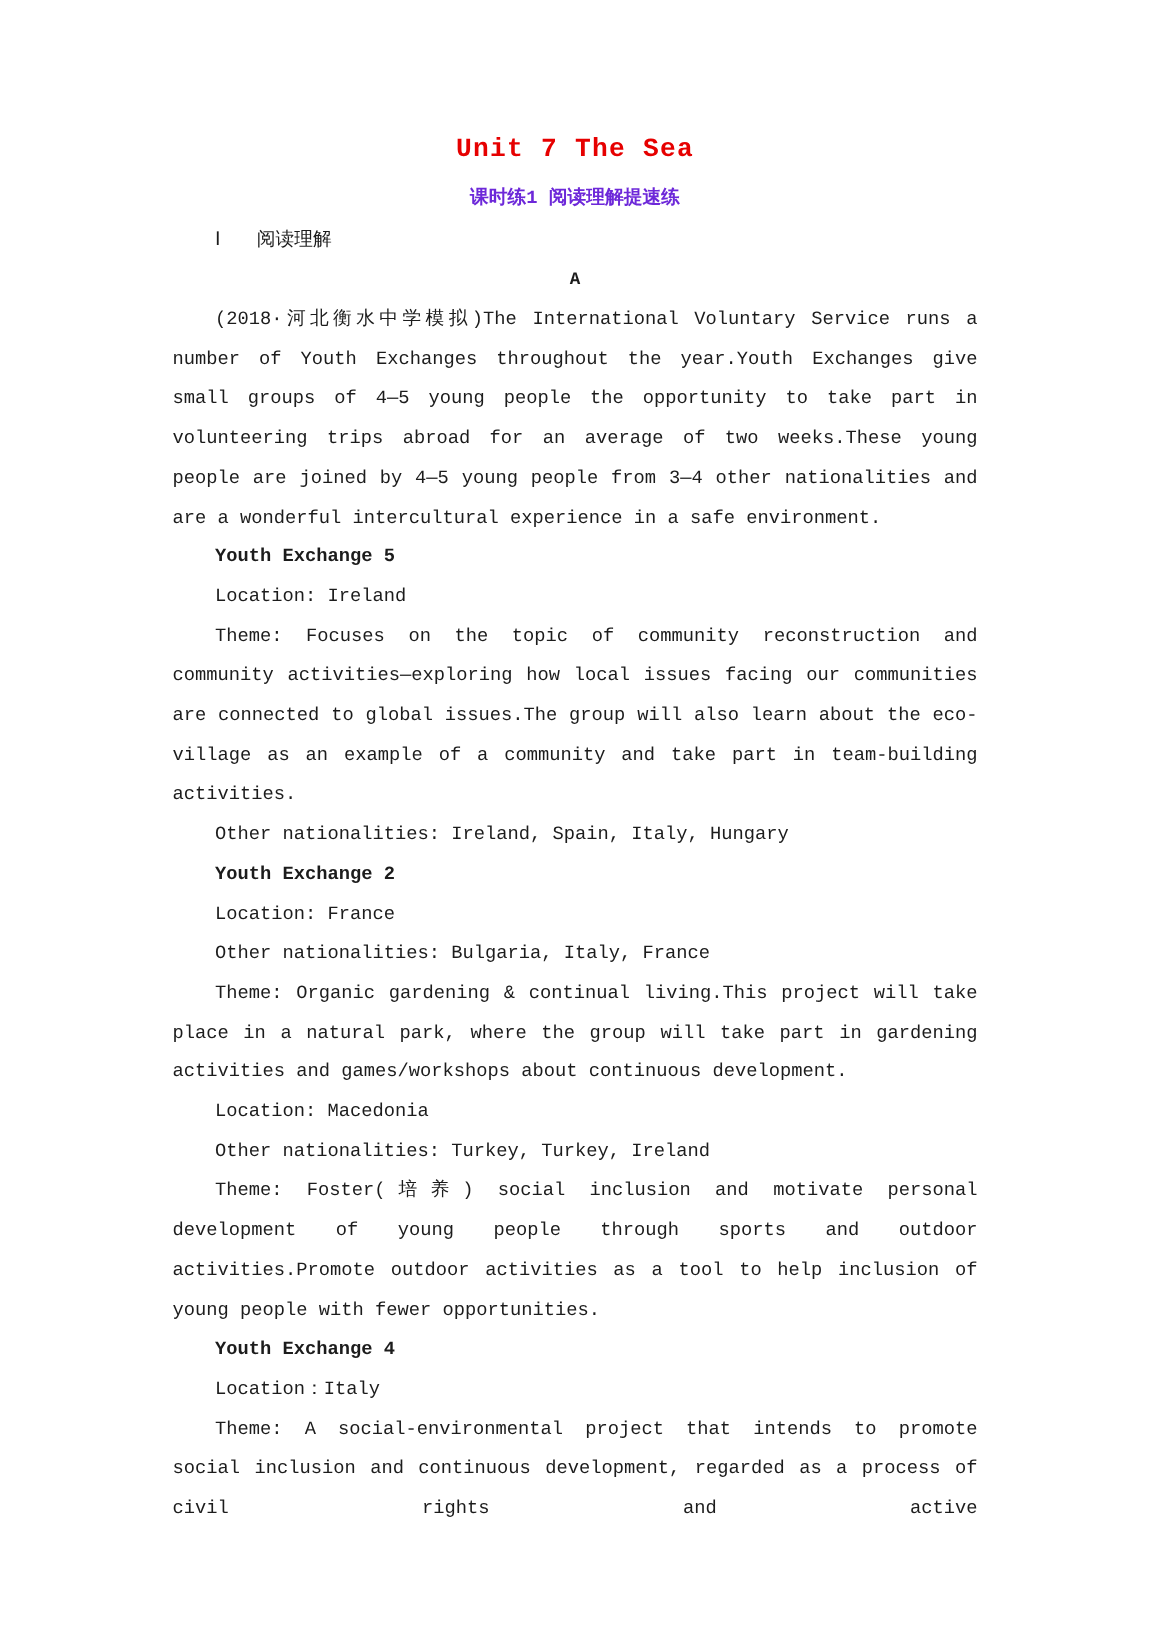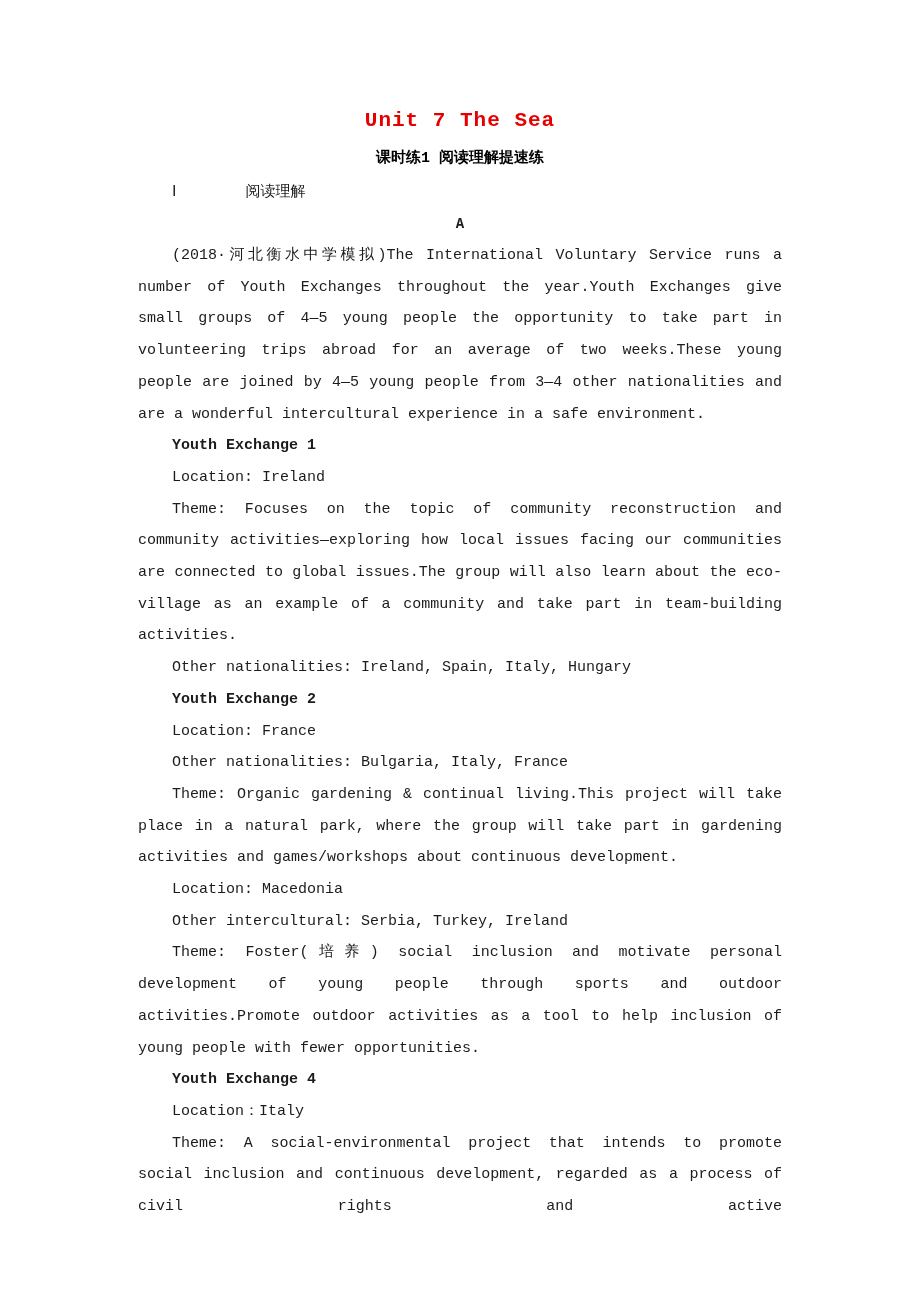--- a/index.html
+++ b/index.html
@@ -9,26 +9,26 @@
     color: #1c1c1c;
     overflow: hidden;
   }
   .page { padding: 104px 114px 0 138px; width: 644px; }
 
   .unit-title {
     color: #e60000; font-weight: bold; font-size: 21px;
     text-align: center; line-height: 34px; letter-spacing: 1px;
   }
   .lesson-subtitle {
-    color: #000000; font-weight: bold; font-size: 15px;
+    color: #6d28d9; font-weight: bold; font-size: 15px;
     text-align: center; line-height: 26px; margin-top: 8px;
   }
   .section-heading { font-size: 15px; line-height: 30px; margin-top: 6px; }
   .section-heading .numeral { margin-left: 34px; }
-  .section-heading .label  { margin-left: 60px; }
+  .section-heading .label  { margin-left: 20px; }
   .passage-label {
     text-align: center; font-weight: bold; font-size: 14px; line-height: 32px;
   }
 
   p.body {
     margin: 0; font-size: 15px; line-height: 31.7px;
     text-align: justify; text-indent: 34px;
     word-spacing: normal;
   }
   p.body.bold { font-weight: bold; }
@@ -47,36 +47,36 @@
     <span class="numeral">Ⅰ</span>
     <span class="label">阅读理解</span>
   </div>
 
   <div class="passage-label">A</div>
 
   <p class="body">(2018·河北衡水中学模拟)The International Voluntary Service runs a number of Youth Exchanges throughout the year.Youth Exchanges give small groups of 4—5 young people the opportunity to take part in volunteering trips abroad for an average of two weeks.These young people are joined by 4—5 young people from 3—4 other nationalities and are a wonderful intercultural experience in a safe environment.</p>
 
 
   <div>
-    <p class="body bold">Youth Exchange 1</p>
+    <p class="body bold">Youth Exchange 5</p>
     <p class="body">Location: Ireland</p>
     <p class="body">Theme: Focuses on the topic of community reconstruction and community activities—exploring how local issues facing our communities are connected to global issues.The group will also learn about the eco-village as an example of a community and take part in team-building activities.</p>
     <p class="body">Other nationalities: Ireland, Spain, Italy, Hungary</p>
   </div>
 
   <div>
     <p class="body bold">Youth Exchange 2</p>
     <p class="body">Location: France</p>
     <p class="body">Other nationalities: Bulgaria, Italy, France</p>
     <p class="body">Theme: Organic gardening &amp; continual living.This project will take place in a natural park, where the group will take part in gardening activities and games/workshops about continuous development.</p>
   </div>
 
   <div>
     <p class="body">Location: Macedonia</p>
-    <p class="body">Other intercultural: Serbia, Turkey, Ireland</p>
+    <p class="body">Other nationalities: Turkey, Turkey, Ireland</p>
     <p class="body">Theme: Foster(培养) social inclusion and motivate personal development of young people through sports and outdoor activities.Promote outdoor activities as a tool to help inclusion of young people with fewer opportunities.</p>
   </div>
 
   <div>
     <p class="body bold">Youth Exchange 4</p>
     <p class="body">Location：Italy</p>
     <p class="body cut">Theme: A social-environmental project that intends to promote social inclusion and continuous development, regarded as a process of civil rights and active</p>
   </div>
 
 </div>

